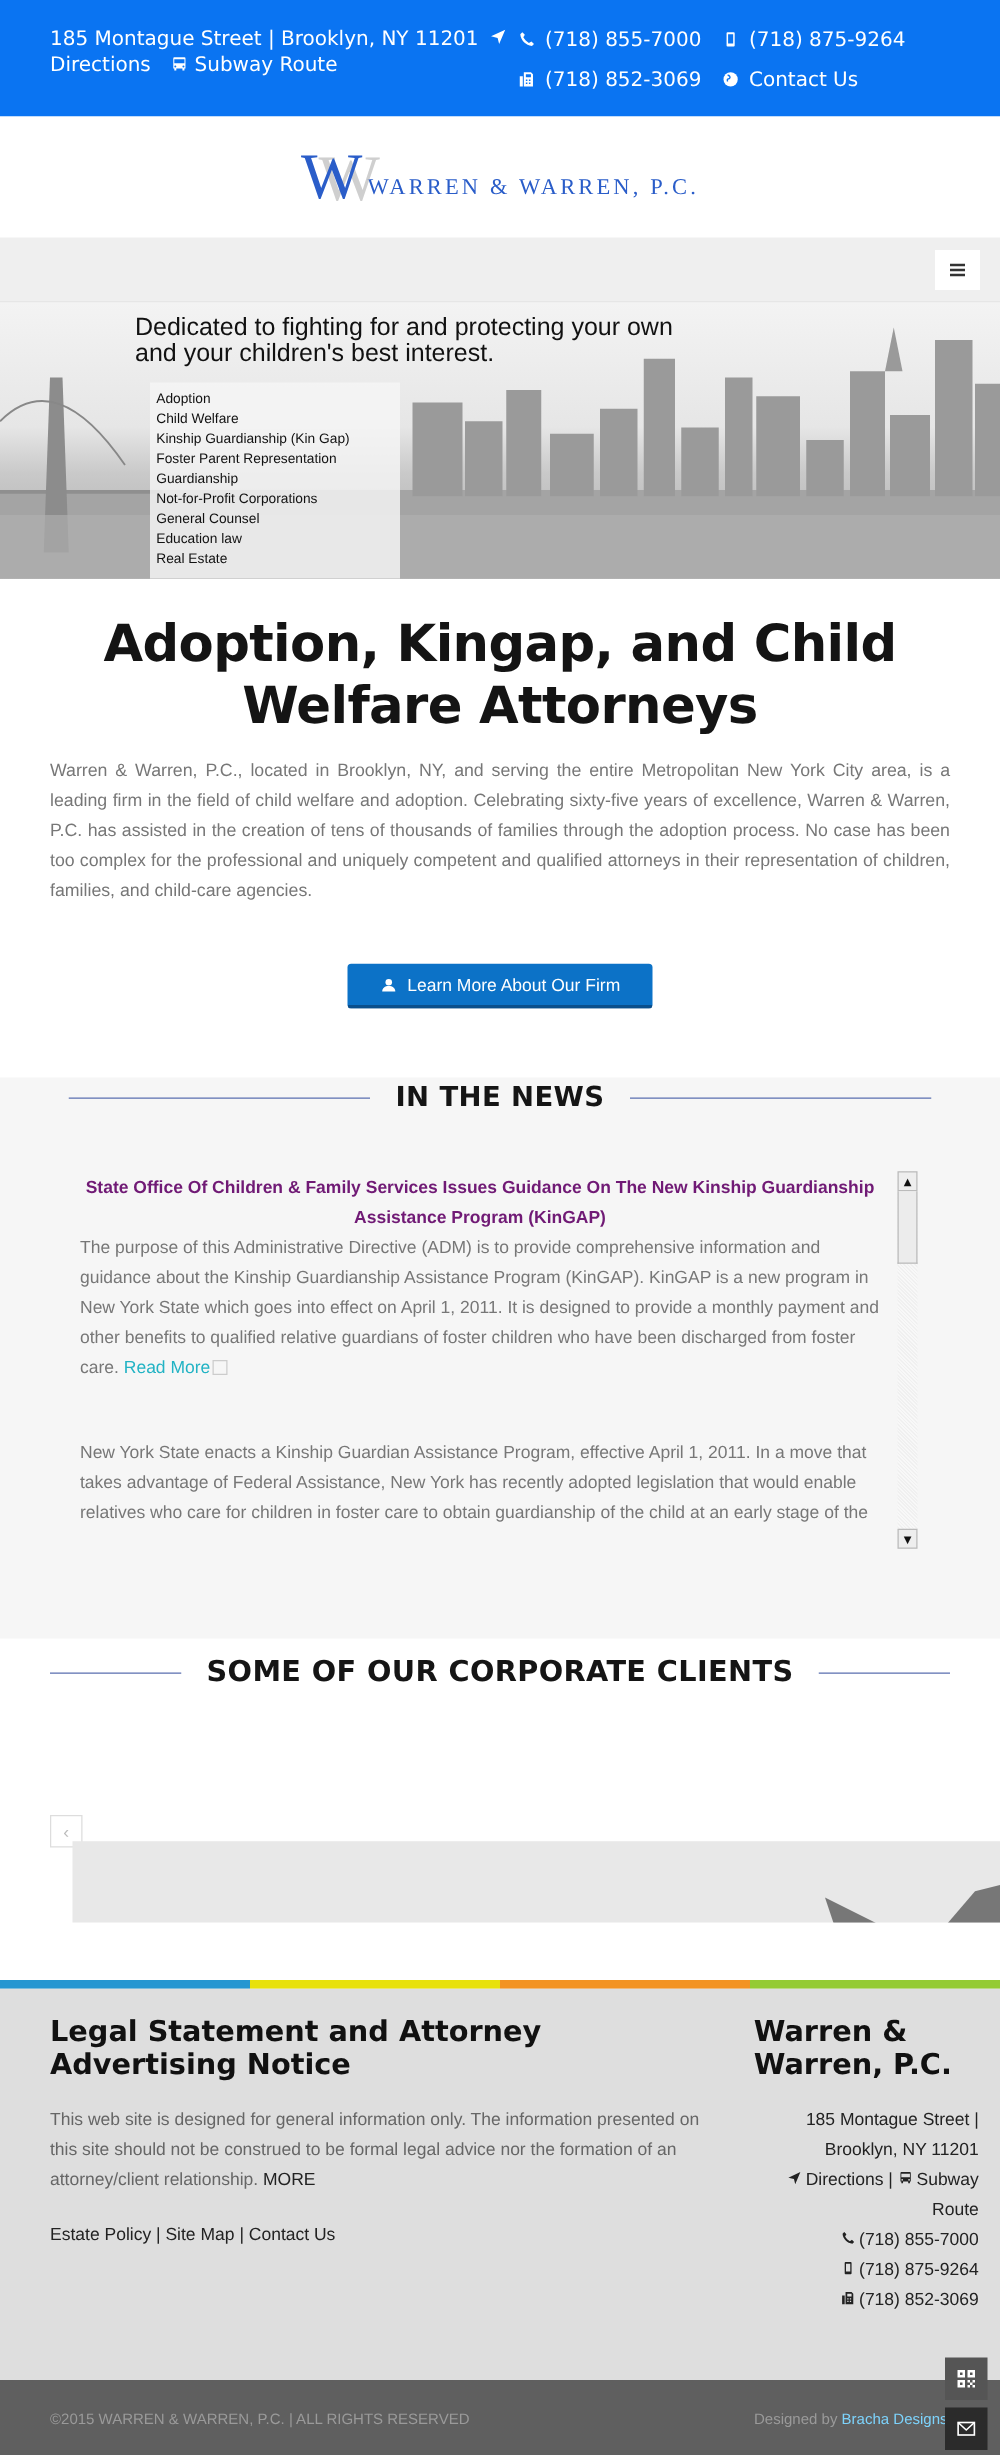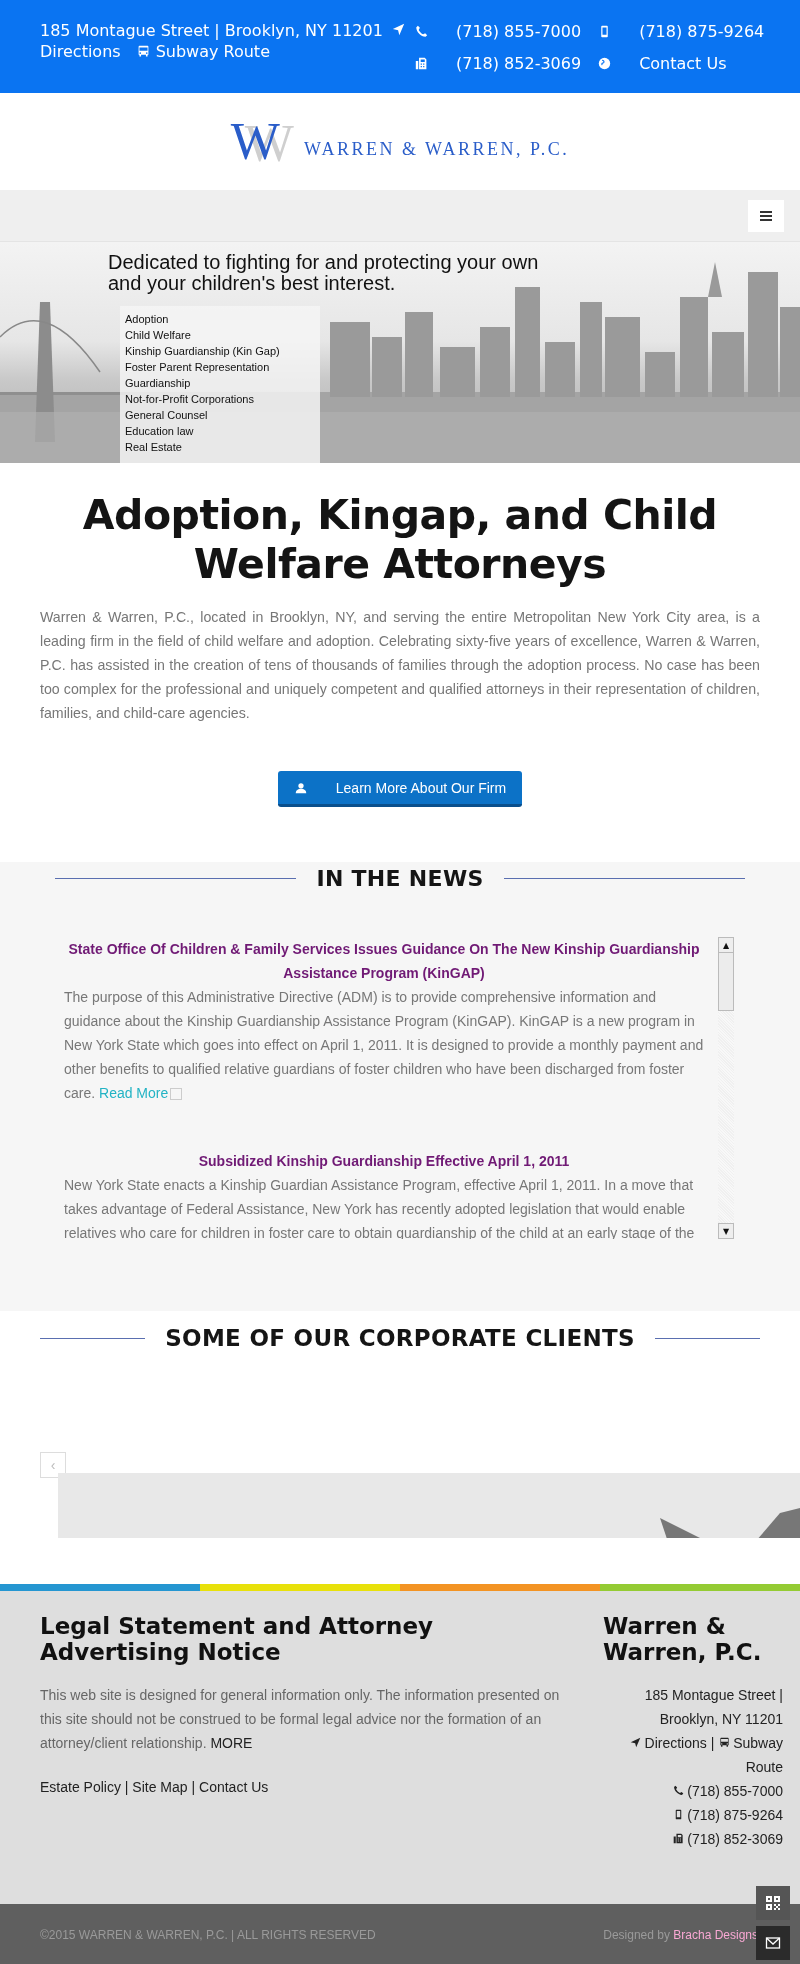--- a/index.html
+++ b/index.html
@@ -1,17 +1,17 @@
 <!DOCTYPE html>
 <html><head>
 <meta charset="utf-8">
 <style>
   * { box-sizing: border-box; margin: 0; padding: 0; }
   body { width: 800px; height: 1964px; font-family: "DejaVu Sans", sans-serif; background: #fff; overflow: hidden; position: relative; }
-  a { text-decoration: none; color: inherit; gap: 20px; }
+  a { text-decoration: none; color: inherit; }
 
   
   .topbar { background: #0a74f2; height: 93px; color: #fff; position: relative; font-size: 16px; }
   .topbar .left { position: absolute; left: 40px; top: 20px; line-height: 21px; }
   .topbar .right { position: absolute; left: 414px; top: 20px; }
   .topbar .row { display: flex; align-items: center; height: 22px; }
   .topbar .row2 { margin-top: 10px; }
   .topbar .item { display: inline-flex; align-items: center; margin-right: 16px; }
   .ico { display: inline-flex; align-items: center; justify-content: center; width: 14px; height: 14px; margin-right: 8px; }
   .ico svg { width: 13px; height: 13px; fill: currentColor; }
@@ -80,21 +80,21 @@
   .f-right { position: absolute; left: 603px; top: 22px; width: 180px; }
   .f-right h3 { font-family: "DejaVu Sans", sans-serif; font-weight: 600; font-size: 23px; line-height: 26px; color: #111; }
   .f-right .addr { margin-top: 18px; font-family: "Liberation Sans", sans-serif; font-size: 14px; line-height: 24px; color: #222; text-align: right; }
   .f-right .ico { width: 12px; margin-right: 3px; }
   .f-right .ico svg { width: 11px; height: 11px; }
 
   
   .bottombar { position: absolute; left: 0; top: 1904px; width: 800px; height: 60px; background: #5f5f5f; font-family: "Liberation Sans", sans-serif; font-size: 12px; color: #9a9a9a; }
   .bottombar .copy { position: absolute; left: 40px; top: 24px; }
   .bottombar .design { position: absolute; right: 42px; top: 24px; }
-  .bottombar .design a { color: #f9a8d4; }
+  .bottombar .design a { color: #7dd3fc; }
   .side-btn { position: absolute; left: 756px; width: 34px; height: 34px; background: #2b2b2b; display: flex; align-items: center; justify-content: center; color: #fff; }
   .side-btn svg { width: 16px; height: 16px; }
 </style>
 </head>
 <body>
 
 <div class="topbar">
   <div class="left">
     <div>
       <span>185 Montague Street | Brooklyn, NY 11201</span>
@@ -228,21 +228,20 @@
   <div class="line"></div>
   <h2>IN THE NEWS</h2>
   <div class="line"></div>
 </div>
 <div class="news-box">
   <div class="news-item">
     <h3><a href="#">State Office Of Children &amp; Family Services Issues Guidance On The New Kinship Guardianship Assistance Program (KinGAP)</a></h3>
     <p><span>The purpose of this Administrative Directive (ADM) is to provide comprehensive information and guidance about the Kinship Guardianship Assistance Program (KinGAP). KinGAP is a new program in New York State which goes into effect on April 1, 2011. It is designed to provide a monthly payment and other benefits to qualified relative guardians of foster children who have been discharged from foster care.</span> <a href="#" class="more">Read More</a><span class="more-box"></span></p>
   </div>
   <div class="news-item">
-    <h3><a href="#">Subsidized Kinship Guardianship Effective April 1, 2011</a></h3>
     <p>New York State enacts a Kinship Guardian Assistance Program, effective April 1, 2011. In a move that takes advantage of Federal Assistance, New York has recently adopted legislation that would enable relatives who care for children in foster care to obtain guardianship of the child at an early stage of the</p>
   </div>
 </div>
 <div class="scrollbar">
   <div class="sb-btn sb-up">▲</div>
   <div class="sb-thumb"></div>
   <div class="sb-btn sb-down">▼</div>
 </div>
 
 <div class="clients"></div>

